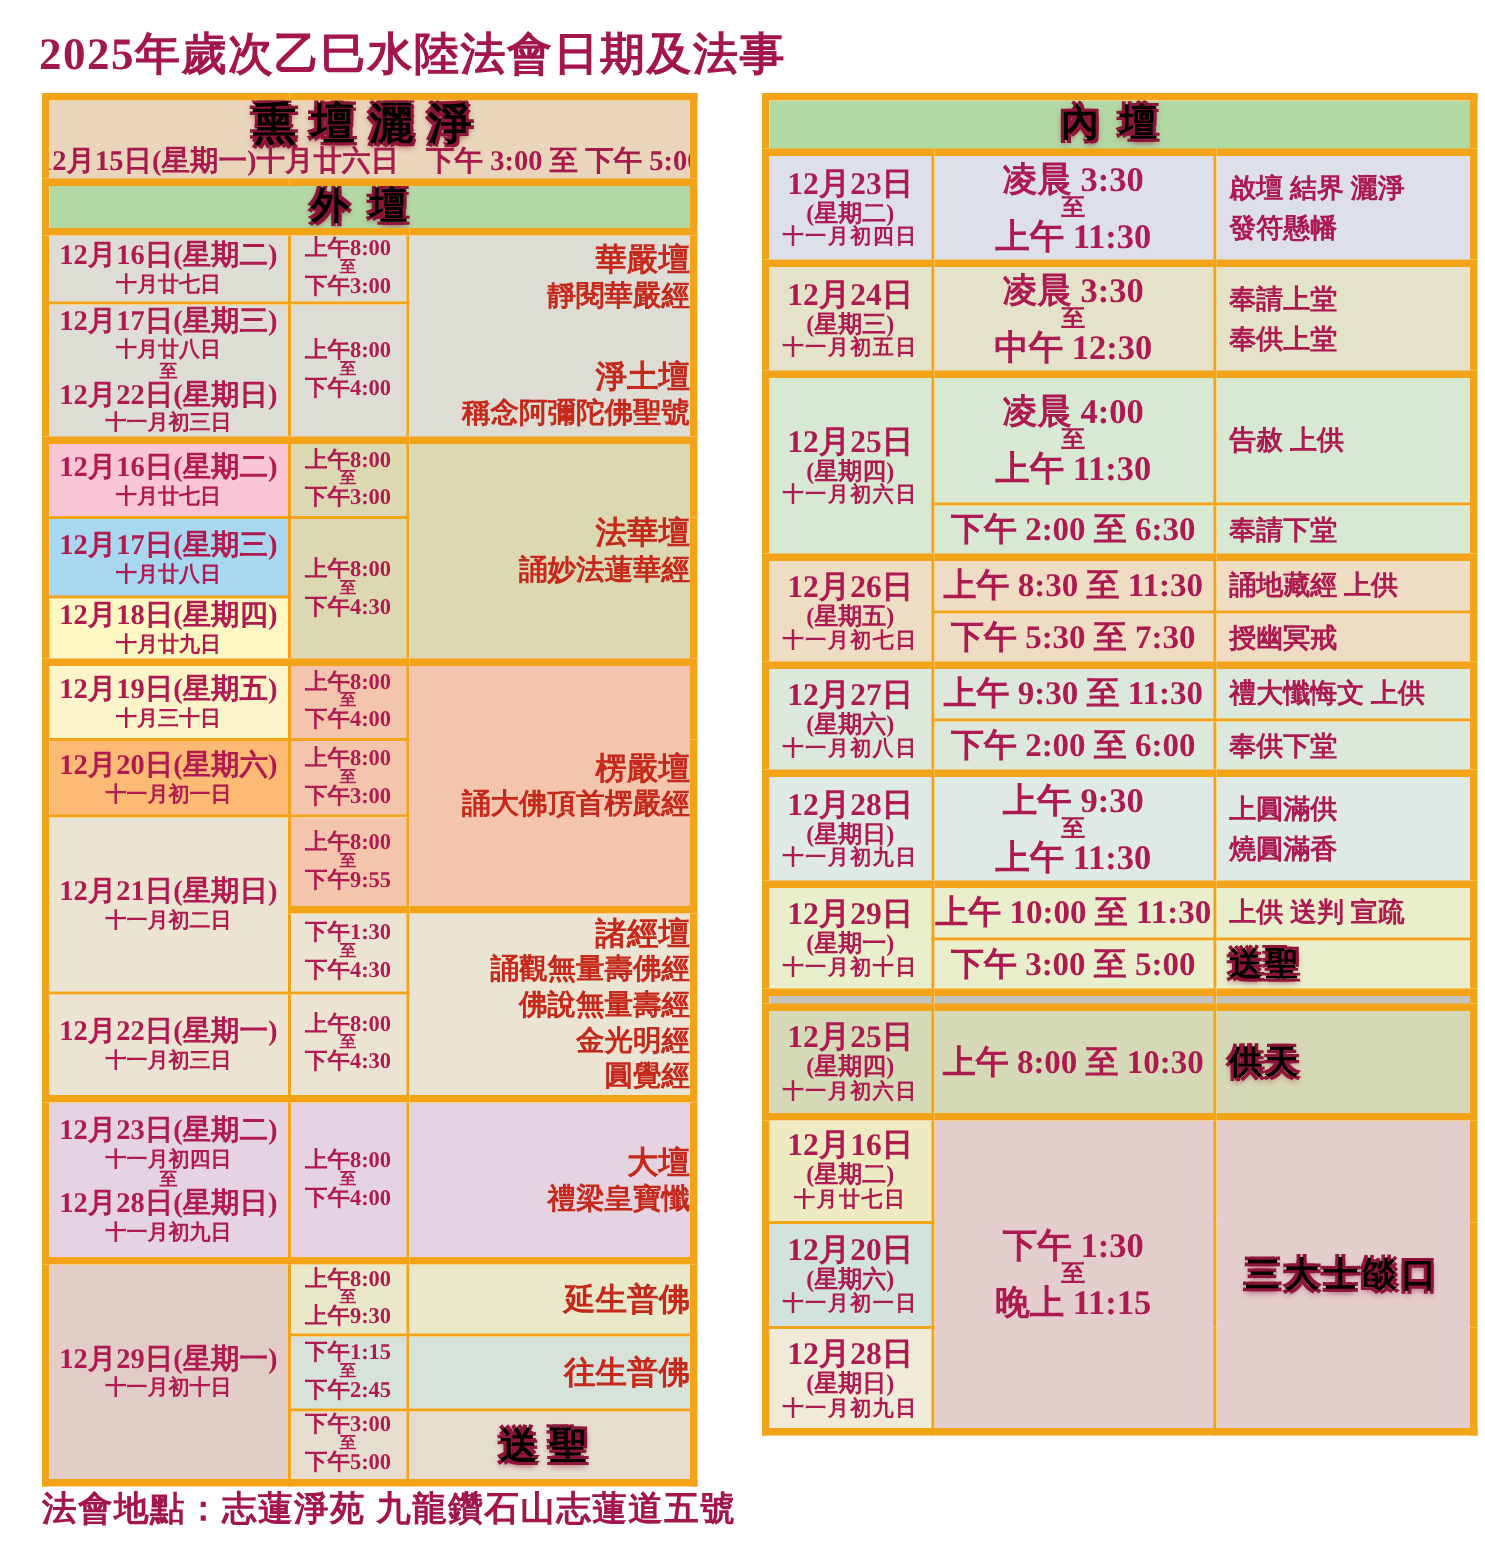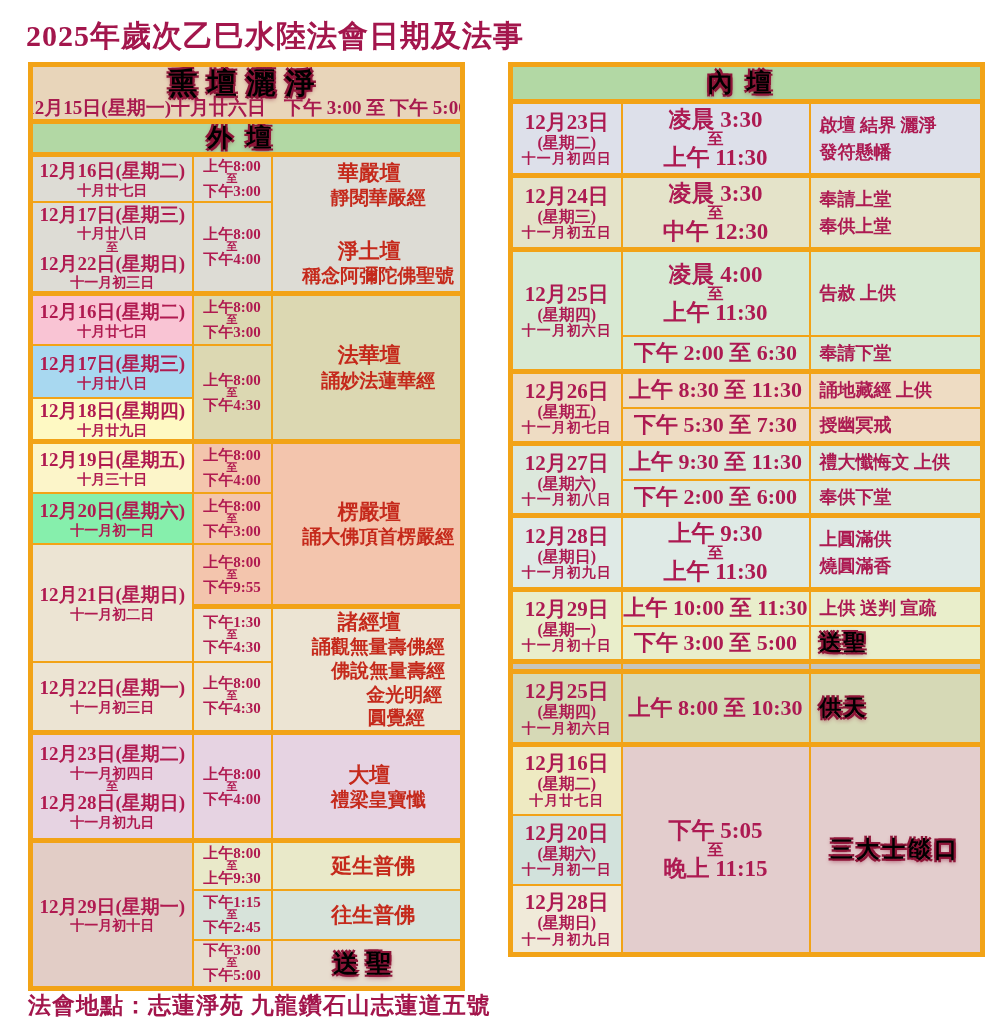--- a/index.html
+++ b/index.html
@@ -21,21 +21,21 @@
   td{border:2px solid #f2a317;overflow:hidden;padding:0;vertical-align:middle;}
   .outer-t{width:432px;border:5px solid #f2a317;}
   .inner-t{width:472px;border:5px solid #f2a317;}
   td.sec{border-top:5px solid #f2a317;}
   .c{text-align:center;}
   
   .bg-tan{background:#e8d5ba}   .bg-green{background:#b2d8a4}
   .bg-greyA{background:#dddcd5} .bg-pink{background:#f9c4d4}
   .bg-blue{background:#a8d8f0}  .bg-yel18{background:#fef9c3}
   .bg-olive{background:#dcd8b2} .bg-yel19{background:#fcf5c9}
-  .bg-grey20{background:#86efac}.bg-salmon{background:#f3c5ad}
+  .bg-grey20{background:#fdba74}.bg-salmon{background:#f3c5ad}
   .bg-beige{background:#ece4d3} .bg-lav{background:#e6d3e2}
   .bg-fdate{background:#e2cdc6} .bg-fa{background:#e9e9c9}
   .bg-fb{background:#d7e3da}    .bg-fc{background:#e7ddcf}
   .bg-r1{background:#dde0ea}    .bg-r2{background:#e4e3c9}
   .bg-r25{background:#d7e9d3}   .bg-r26{background:#eedcc3}
   .bg-r27{background:#dce8dc}   .bg-r28{background:#dfeae6}
   .bg-r29{background:#e9eecb}   .bg-sep{background:#c6c5bd}
   .bg-gt{background:#d6d9b6}    .bg-d16{background:#eeeac2}
   .bg-d20{background:#d2e2dc}   .bg-d28{background:#f0ead9}
   .bg-rp{background:#e3cdcd}
@@ -48,21 +48,21 @@
   .banner-t{font-size:29px;letter-spacing:10px;line-height:1.0;padding-top:2px;}
   .hdr-t{font-size:25px;letter-spacing:14px;line-height:1.1;}
   .banner-date{display:flex;justify-content:center;gap:18px;
     color:#a81a4e;font-size:19px;font-weight:bold;line-height:1.1;white-space:nowrap;}
   .dl{color:#b01a50;font-weight:bold;white-space:nowrap;}
   .d1{font-size:19px;line-height:1.2;}
   .d2{font-size:14px;line-height:1.1;}
   .dsm{font-size:12px;line-height:0.9;}
   .tt{color:#b01a50;font-weight:bold;font-size:15px;line-height:1.0;}
   .tt .mid{font-size:11px;line-height:0.9;}
-  .svc{color:#c5291b;text-align:center;font-weight:bold;white-space:nowrap;}
+  .svc{color:#c5291b;text-align:right;font-weight:bold;white-space:nowrap;}
   .svc .n{font-size:21px;line-height:1.25;padding-left:6px;}
   .svc .s{font-size:19px;line-height:1.25;padding-left:24px;}
   .svc .s2{padding-left:44px;} .svc .s3{padding-left:76px;} .svc .s4{padding-left:60px;}
   .svc .gap{margin-top:28px;}
   .fsvc{font-size:21px;padding-left:14px;}
   .acc-cell{font-size:25px;letter-spacing:8px;text-align:center;}
   
   .rd{color:#ad1a52;font-weight:bold;white-space:nowrap;}
   .rd1{font-size:21px;line-height:1.15;}
   .rd2{font-size:16px;line-height:1.1;}
@@ -467,21 +467,21 @@
   </td>
 </tr>
 
 <tr style="height:70px">
   <td class="c bg-d16 sec rd">
     <div class="rd1">12月16日</div>
     <div class="rd2">(星期二)</div>
     <div class="rd3">十月廿七日</div>
   </td>
   <td class="c bg-rp sec rt" rowspan="3">
-    <div>下午 5:05</div>
+    <div>下午 1:30</div>
     <div class="mid">至</div>
     <div>晚上 11:15</div>
   </td>
   <td class="bg-rp sec acc racc racc-c" rowspan="3">
     <span>三大士燄口</span>
   </td>
 </tr>
 <tr style="height:70px">
   <td class="c bg-d20 rd">
     <div class="rd1">12月20日</div>

